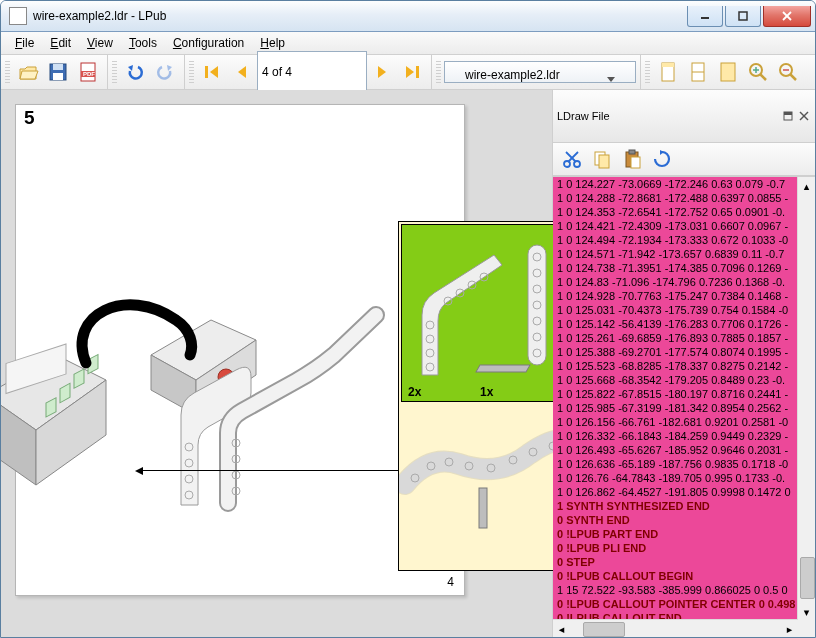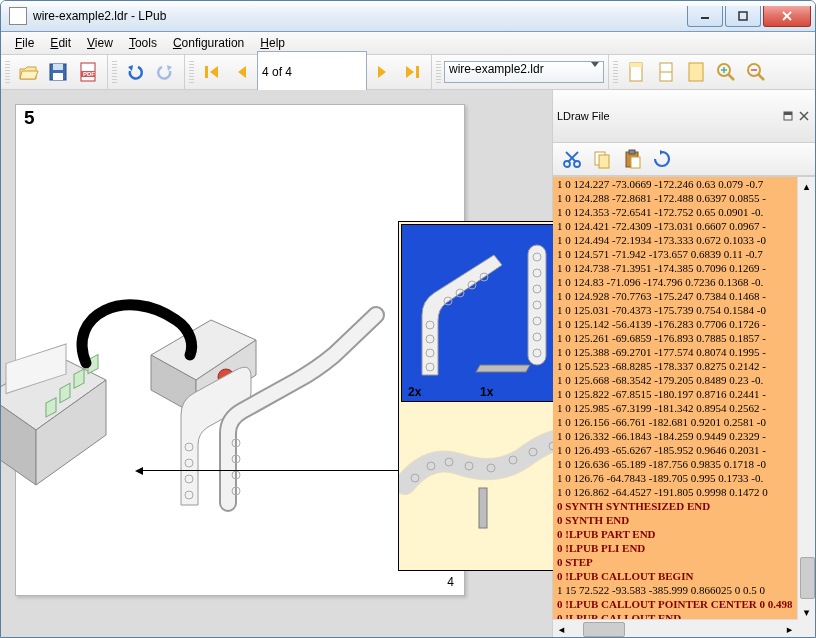--- a/index.html
+++ b/index.html
@@ -12,42 +12,42 @@
   .win-btn.close{width:46px;background:linear-gradient(#f3a5a0,#e2766b 45%,#d54a3c);border-color:#a03028;}
   .win-btn svg{display:block;}
   .menubar{height:22px;background:linear-gradient(#fafafa,#ececec);display:flex;align-items:center;padding:0 6px;border-bottom:1px solid #d0d0d0;}
   .menubar span{padding:2px 8px;}
   .menubar span u{text-decoration:underline;}
   .toolbar-row{height:34px;display:flex;align-items:stretch;border-bottom:1px solid #cfcfcf;background:linear-gradient(#fcfcfc,#ececec);}
   .tb-group{display:flex;align-items:center;padding:0 4px;border-right:1px solid #cfcfcf;position:relative;}
   .grip{width:5px;height:22px;margin-right:3px;background:repeating-linear-gradient(#cfcfcf 0 1px,transparent 1px 3px);}
   .tbtn{width:28px;height:28px;margin:0 1px;display:flex;align-items:center;justify-content:center;border-radius:3px;}
   .page-field{width:100px;height:20px;border:1px solid #9aaec2;background:#fff;padding:10px 4px;display:flex;align-items:center;font-size:12px;}
-  .combo{width:150px;height:20px;border:1px solid #9aaec2;background:linear-gradient(#fff,#eef2f6);display:flex;align-items:flex-start;padding:0 4px;font-size:12px;justify-content:space-between;}
+  .combo{width:150px;height:20px;border:1px solid #9aaec2;background:linear-gradient(#fff,#eef2f6);display:flex;align-items:flex-end;padding:0 20px;font-size:12px;justify-content:space-between;}
   .combo .caret{border-left:4px solid transparent;border-right:4px solid transparent;border-top:5px solid #555;}
   .client{flex:1;display:flex;min-height:0;}
   .canvas-wrap{flex:1;background:#dcdcdc;padding:14px 0 14px 14px;box-sizing:border-box;display:flex;align-items:flex-start;position:relative;min-height:0;}
   .page{background:#fff;border:1px solid #b5b5b5;box-shadow:2px 2px 3px rgba(0,0,0,.15);width:448px;height:490px;position:relative;}
   .step-num{position:absolute;top:2px;left:8px;font-weight:bold;font-size:19px;}
   .page-num{position:absolute;bottom:6px;right:10px;font-size:12px;}
   .page svg.model{position:absolute;top:100px;left:-40px;}
   .callout{position:absolute;top:116px;left:382px;width:180px;height:350px;background:#fff6cf;border:1px solid #000;box-sizing:border-box;}
-  .callout .pli{position:absolute;top:2px;left:2px;width:174px;height:178px;border:1px solid #000;background:#1d4ed8;box-sizing:border-box;}
+  .callout .pli{position:absolute;top:2px;left:2px;width:174px;height:178px;border:1px solid #000;background:#84cc16;box-sizing:border-box;}
   .callout .substep{position:absolute;top:6px;right:6px;font-weight:bold;font-size:15px;}
   .callout .x2{position:absolute;top:160px;left:6px;font-weight:bold;font-size:12px;}
   .callout .x1{position:absolute;top:160px;left:78px;font-weight:bold;font-size:12px;}
   .callout .arrow-line{position:absolute;top:248px;left:-258px;width:258px;height:1px;background:#000;}
   .callout .arrow-line:before{content:"";position:absolute;left:-6px;top:-3px;border-right:8px solid #000;border-top:4px solid transparent;border-bottom:4px solid transparent;}
   .right-panel{width:262px;display:flex;flex-direction:column;border-left:1px solid #cfcfcf;background:#f4f4f4;min-height:0;}
   .panel-head{height:20px;background:linear-gradient(#fdfdfd,#e7e7e7);border-bottom:1px solid #cfcfcf;display:flex;align-items:center;padding:16px 4px;font-size:11px;}
   .panel-head .spacer{flex:1;}
   .panel-head .pbtn{width:14px;height:14px;margin-left:2px;display:flex;align-items:center;justify-content:center;}
   .panel-toolbar{height:32px;display:flex;align-items:center;padding:0 4px;background:linear-gradient(#fcfcfc,#ececec);border-bottom:1px solid #cfcfcf;}
   .panel-toolbar .tbtn{width:28px;height:28px;}
-  .panel-body{flex:1;background:#fdba74;border-top:1px solid #cfcfcf;overflow:hidden;position:relative;font-family:Liberation Serif, serif;font-size:11px;line-height:14px;min-height:0;}
+  .panel-body{flex:1;background:#ec4899;border-top:1px solid #cfcfcf;overflow:hidden;position:relative;font-family:Liberation Sans, sans-serif;font-size:11px;line-height:14px;min-height:0;}
   .panel-body .lines{position:absolute;top:0;left:4px;right:18px;bottom:18px;overflow:hidden;white-space:nowrap;}
   .panel-body .line{height:14px;}
   .panel-body .line.r{color:#800000;font-weight:bold;}
   .vscroll{position:absolute;top:0;right:0;bottom:17px;width:17px;background:#f0f0f0;border-left:1px solid #dcdcdc;}
   .vscroll .thumb{position:absolute;top:380px;left:2px;width:13px;height:40px;background:#cdcdcd;border:1px solid #aaa;border-radius:2px;}
   .hscroll{position:absolute;left:0;right:17px;bottom:0;height:17px;background:#f0f0f0;border-top:1px solid #dcdcdc;}
   .hscroll .thumb{position:absolute;left:30px;top:2px;height:13px;width:40px;background:#cdcdcd;border:1px solid #aaa;border-radius:2px;}
   .sb-btn{position:absolute;width:17px;height:17px;background:#f0f0f0;display:flex;align-items:center;justify-content:center;}
   .sb-corner{position:absolute;right:0;bottom:0;width:17px;height:17px;background:#f0f0f0;}
 </style>
@@ -371,21 +371,21 @@
             <div class="line">1 0 125.523 -68.8285 -178.337 0.8275 0.2142 -</div>
             <div class="line">1 0 125.668 -68.3542 -179.205 0.8489 0.23 -0.</div>
             <div class="line">1 0 125.822 -67.8515 -180.197 0.8716 0.2441 -</div>
             <div class="line">1 0 125.985 -67.3199 -181.342 0.8954 0.2562 -</div>
             <div class="line">1 0 126.156 -66.761 -182.681 0.9201 0.2581 -0</div>
             <div class="line">1 0 126.332 -66.1843 -184.259 0.9449 0.2329 -</div>
             <div class="line">1 0 126.493 -65.6267 -185.952 0.9646 0.2031 -</div>
             <div class="line">1 0 126.636 -65.189 -187.756 0.9835 0.1718 -0</div>
             <div class="line">1 0 126.76 -64.7843 -189.705 0.995 0.1733 -0.</div>
             <div class="line">1 0 126.862 -64.4527 -191.805 0.9998 0.1472 0</div>
-            <div class="line r">0 SYNTH SYNTHESIZED END</div>
+            <div class="line r">1 SYNTH SYNTHESIZED END</div>
             <div class="line r">0 SYNTH END</div>
             <div class="line r">0 !LPUB PART END</div>
             <div class="line r">0 !LPUB PLI END</div>
             <div class="line r">0 STEP</div>
             <div class="line r">0 !LPUB CALLOUT BEGIN</div>
             <div class="line">1 15 72.522 -93.583 -385.999 0.866025 0 0.5 0</div>
             <div class="line r">0 !LPUB CALLOUT POINTER CENTER 0 0.498</div>
             <div class="line r">0 !LPUB CALLOUT END</div>
             <div class="line">0</div>
           </div>

